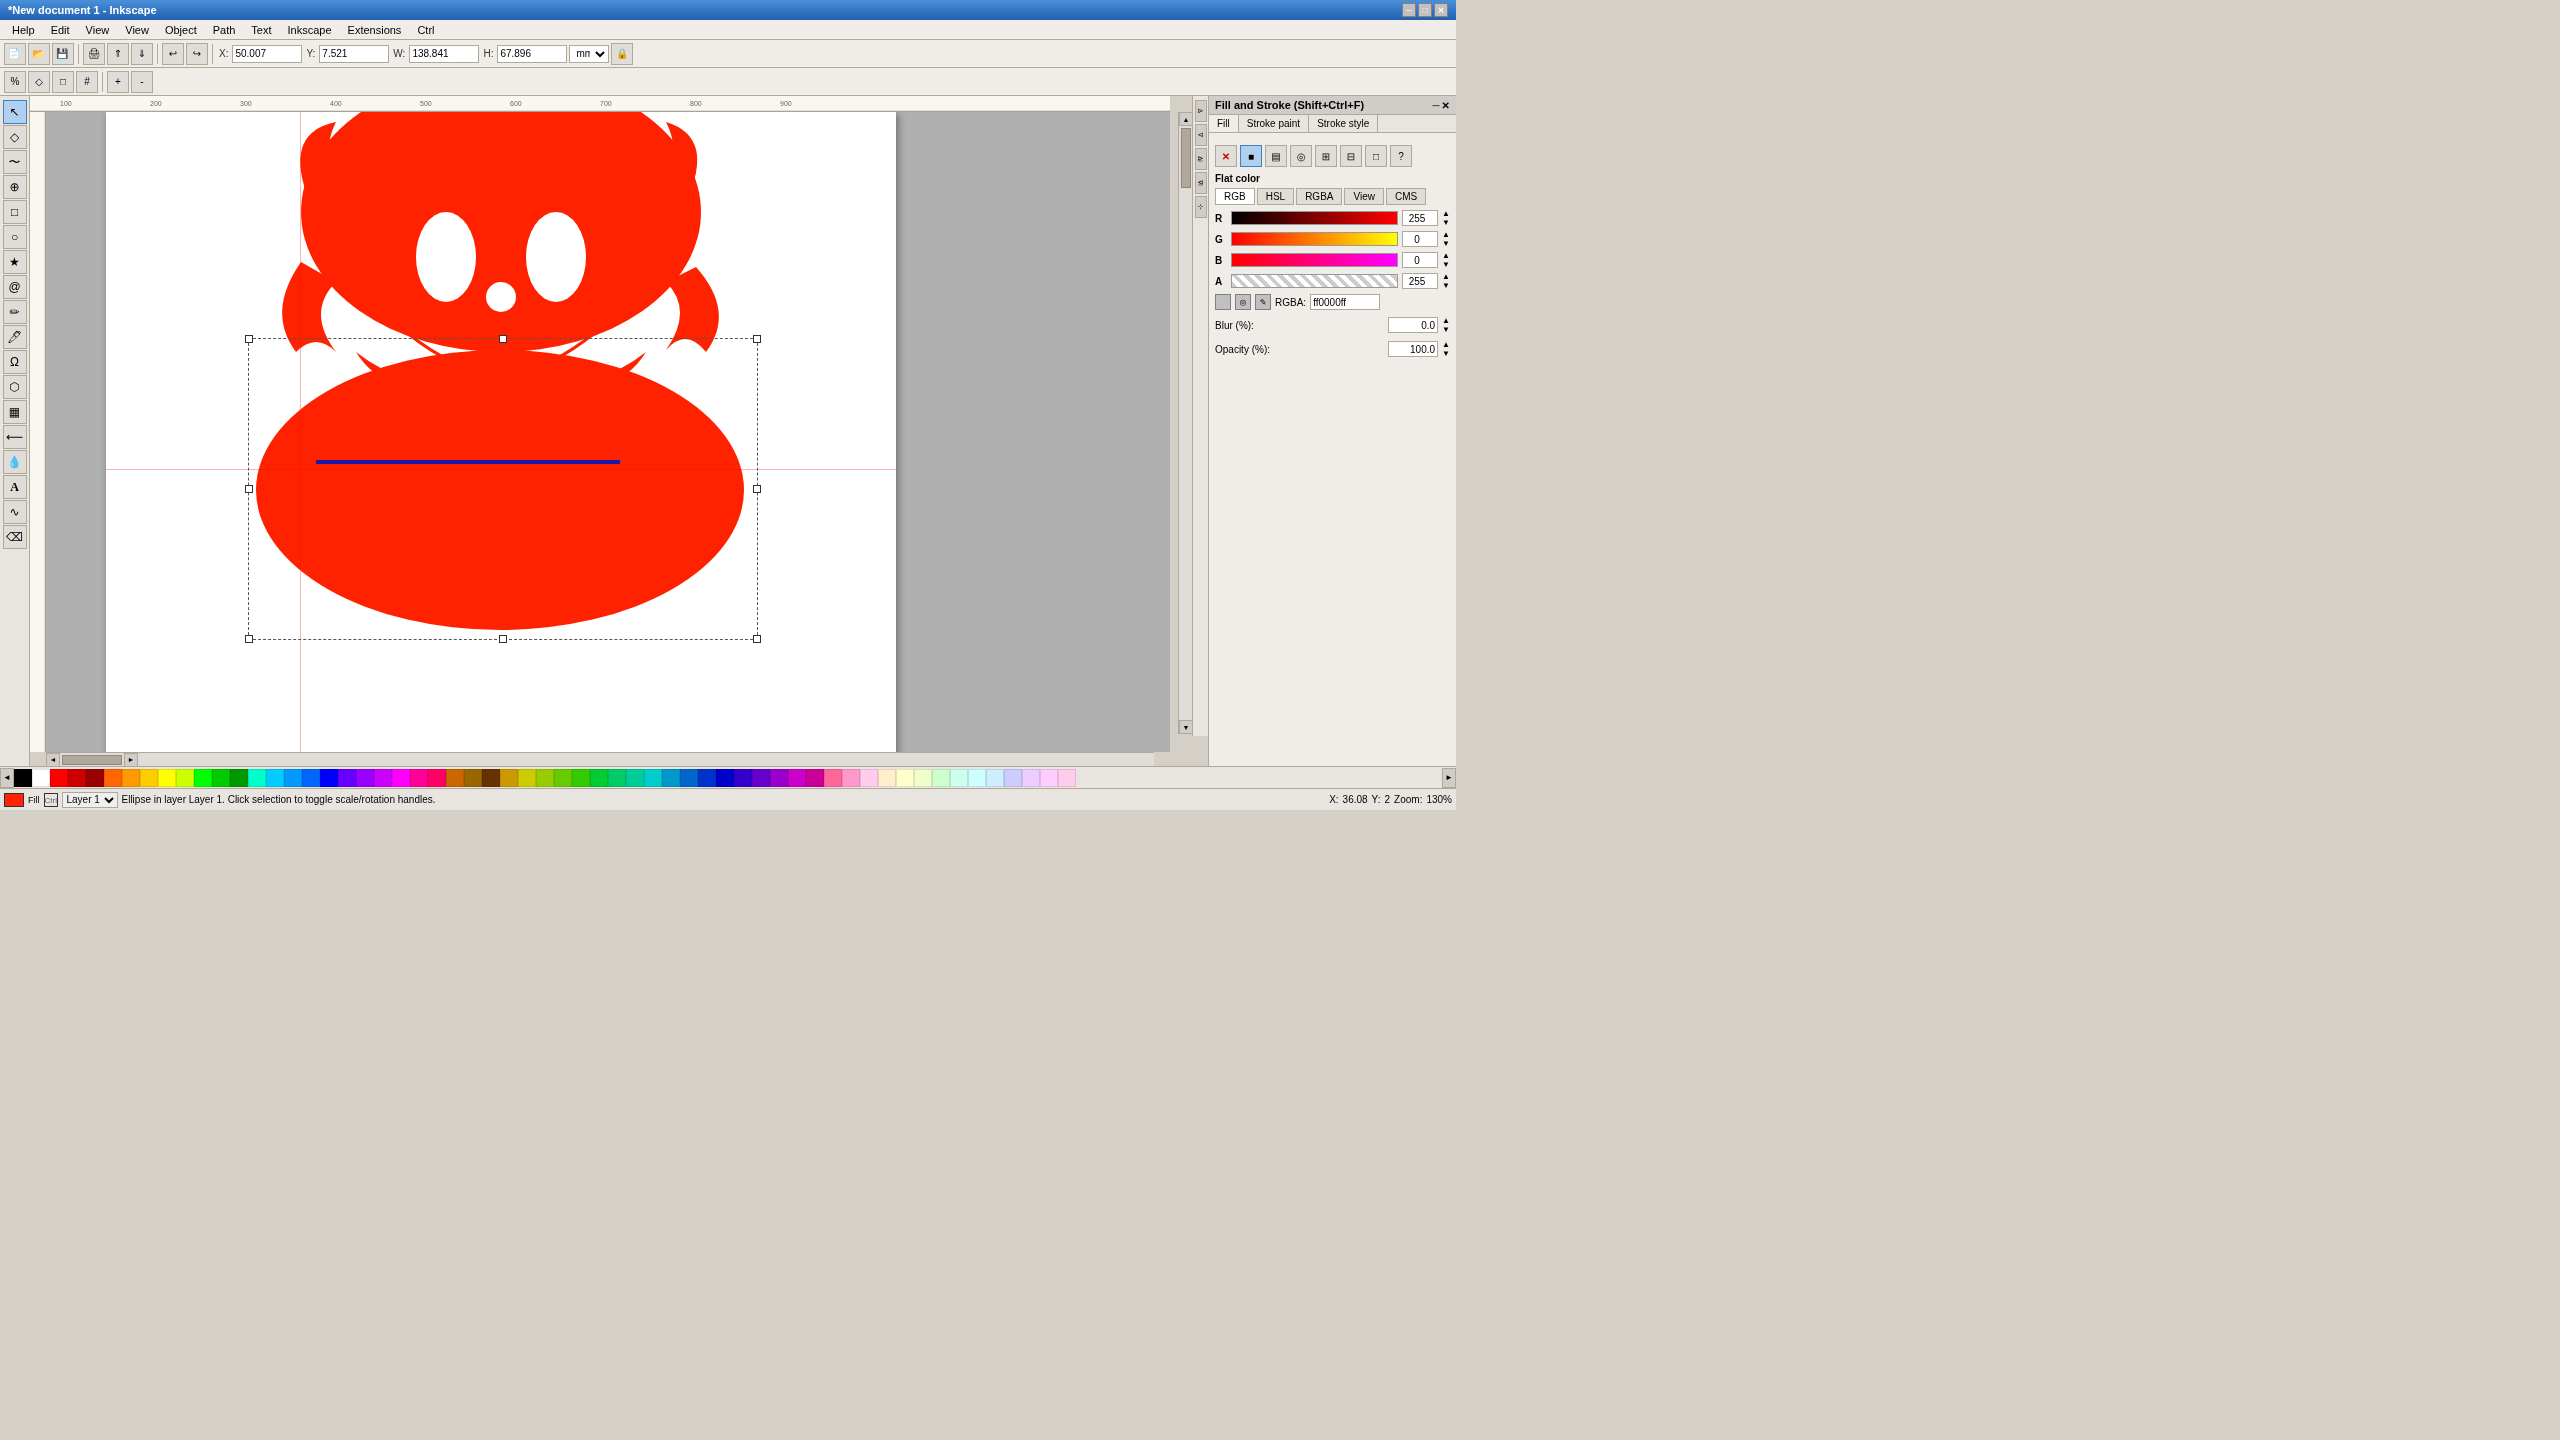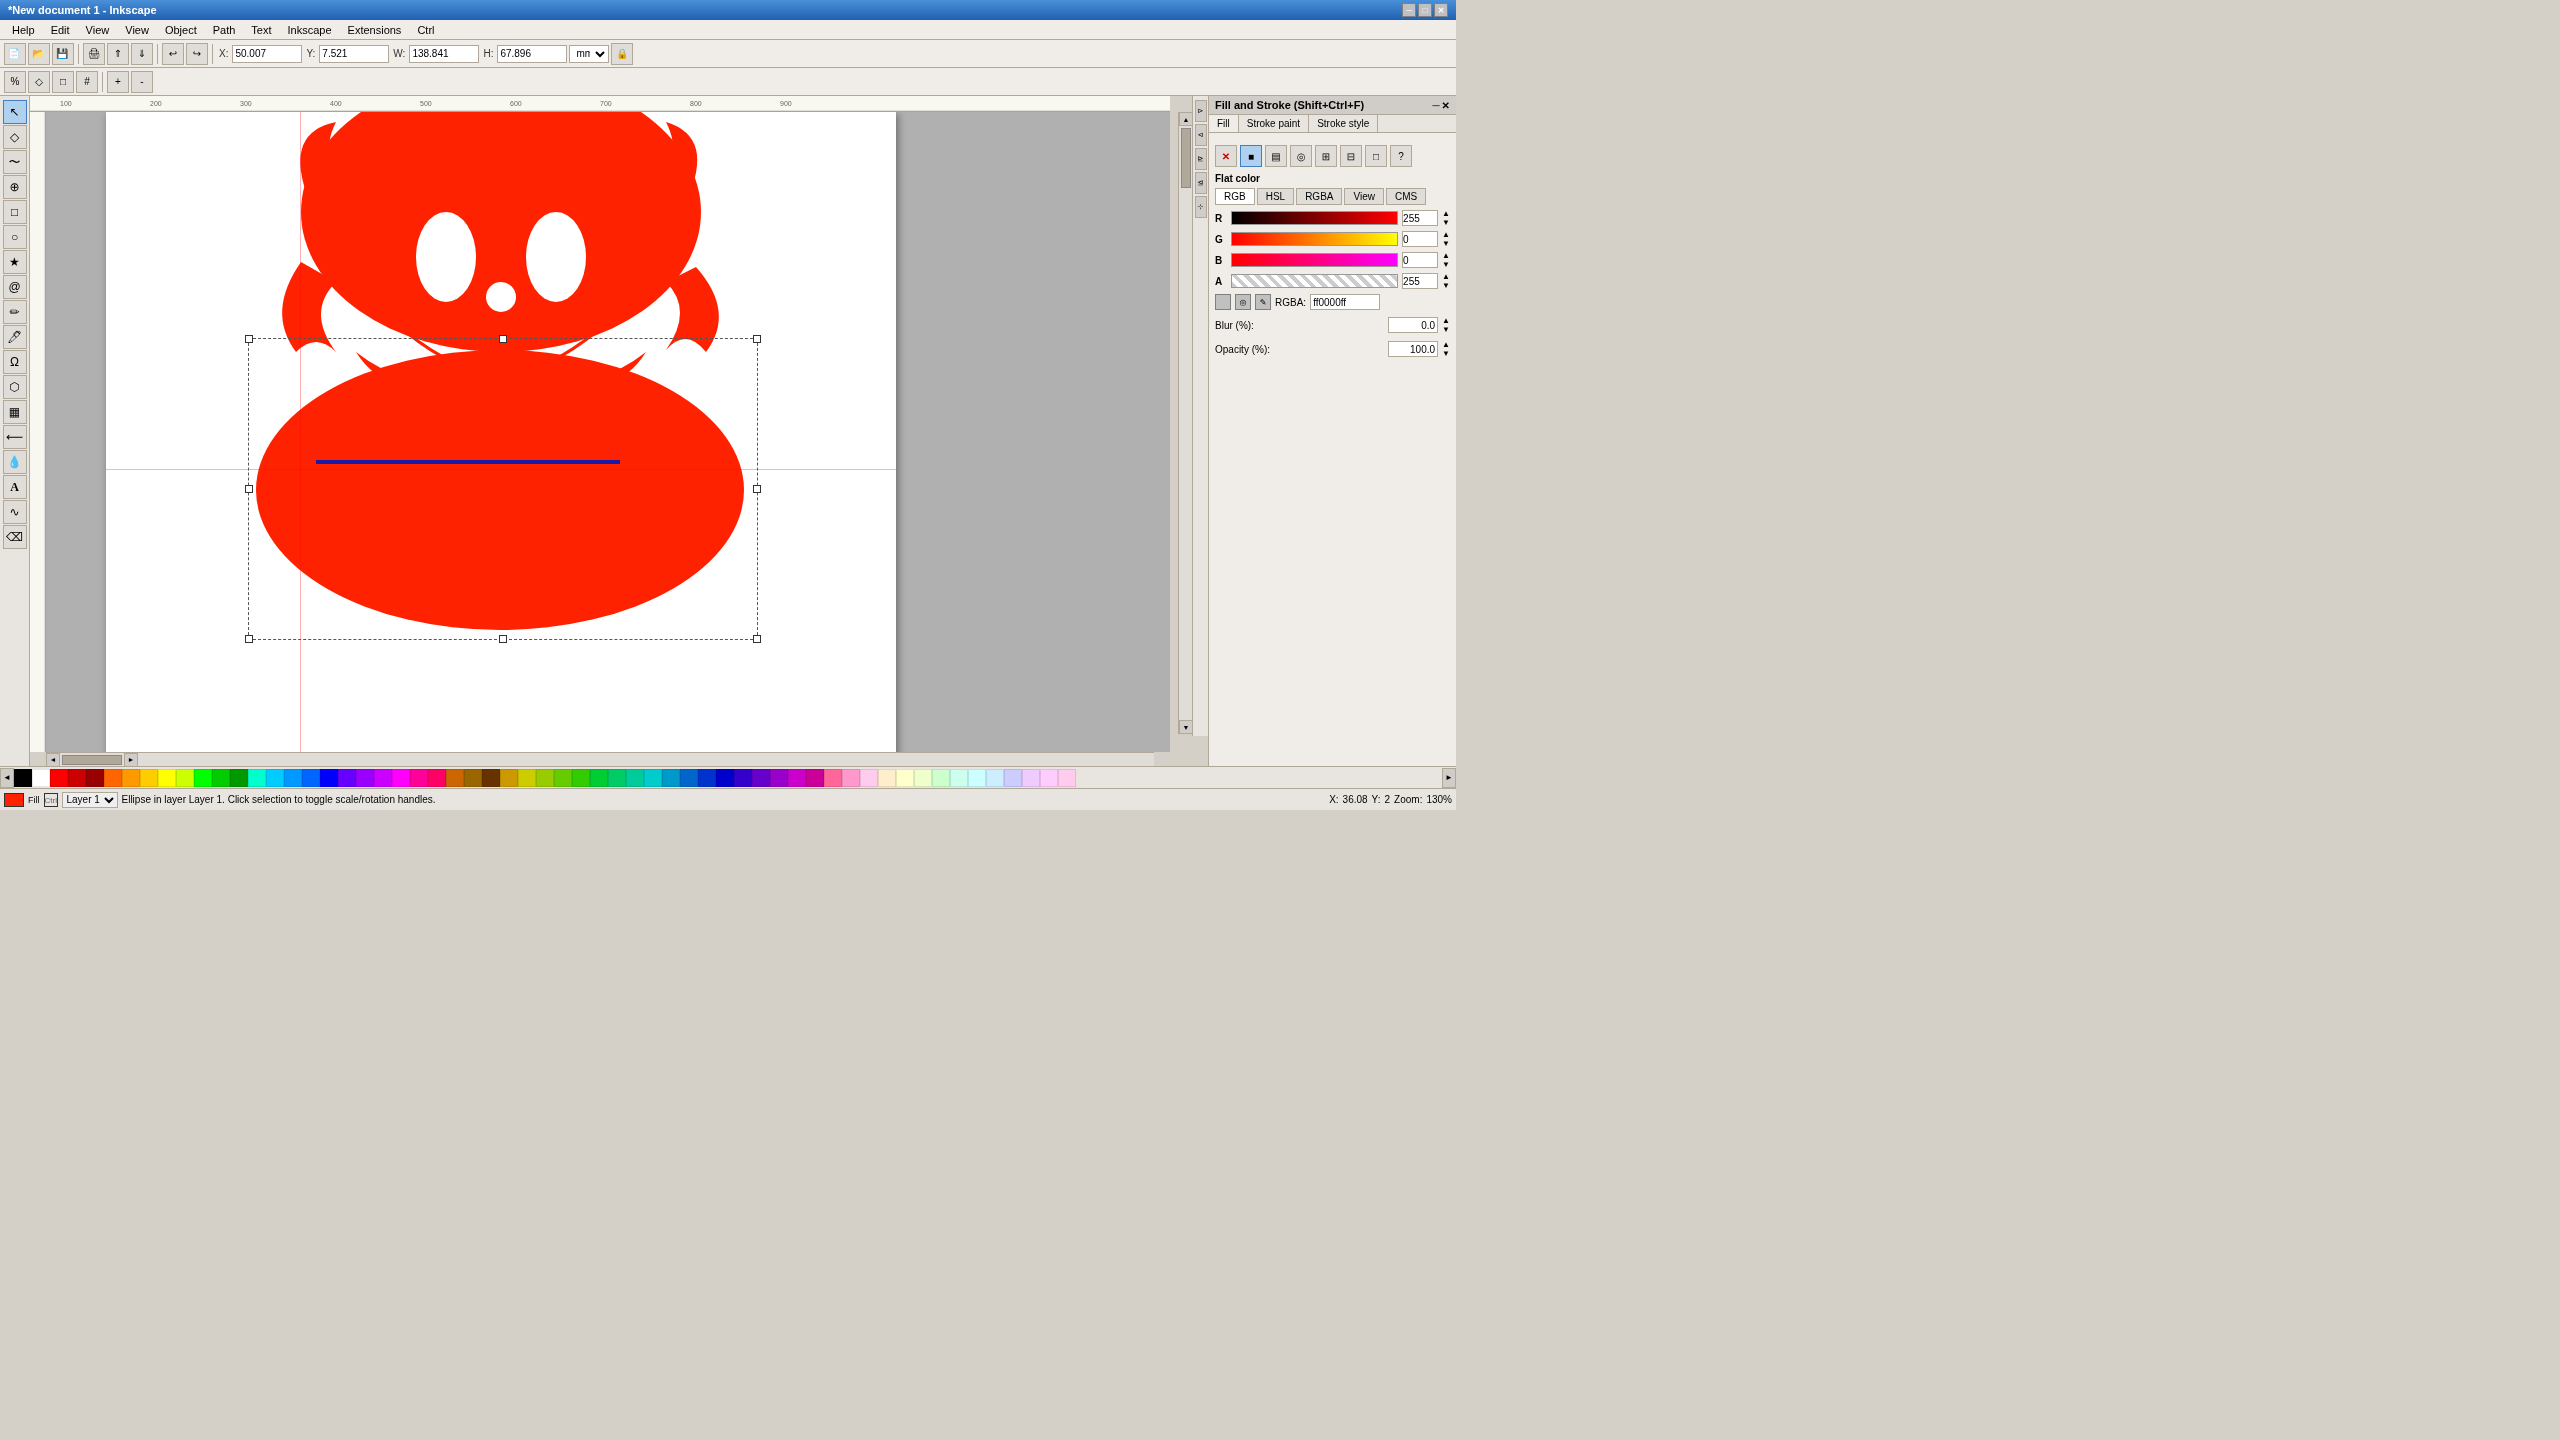--- a/index.html
+++ b/index.html
@@ -151,21 +151,21 @@
 
     .flat-color-label { font-size: 10px; margin: 4px 0; font-weight: bold; }
 
     .color-tabs { display: flex; gap: 2px; margin: 4px 0; }
     .color-tab { padding: 2px 8px; font-size: 10px; border: 1px solid #b0a898; background: #e0ddd8; cursor: pointer; }
     .color-tab.active { background: white; }
 
     .channel-row { display: flex; align-items: center; margin: 3px 0; gap: 4px; }
     .channel-label { width: 12px; font-size: 10px; font-weight: bold; }
     .channel-bar { flex: 1; height: 14px; border: 1px solid #999; cursor: pointer; }
-    .channel-val { width: 36px; height: 16px; border: 1px solid #b0a898; background: white; font-size: 10px; text-align: left; padding-right: 6px; }
+    .channel-val { width: 36px; height: 16px; border: 1px solid #b0a898; background: white; font-size: 10px; text-align: center; padding-right: 6px; }
 
     
     .bar-r { background: linear-gradient(to right, #000000, #ff0000); }
     
     .bar-g { background: linear-gradient(to right, #ff0000, #ffff00); }
     
     .bar-b { background: linear-gradient(to right, #ff0000, #ff00ff); }
     
     .bar-a { background: repeating-linear-gradient(45deg, #ccc 0px, #ccc 4px, #fff 4px, #fff 8px); }
 

